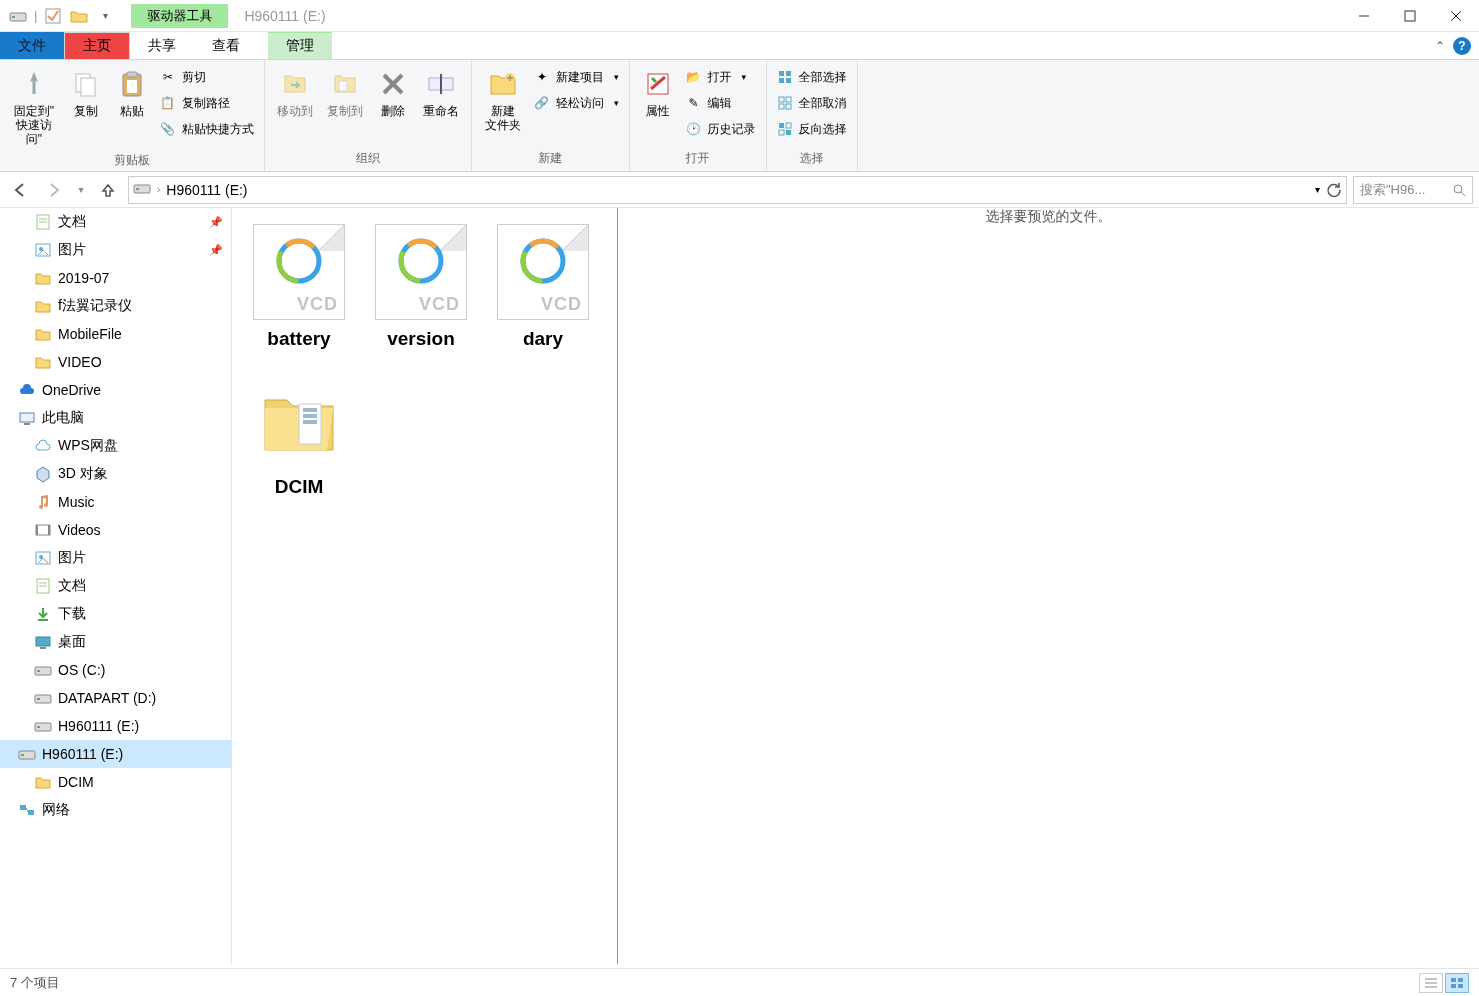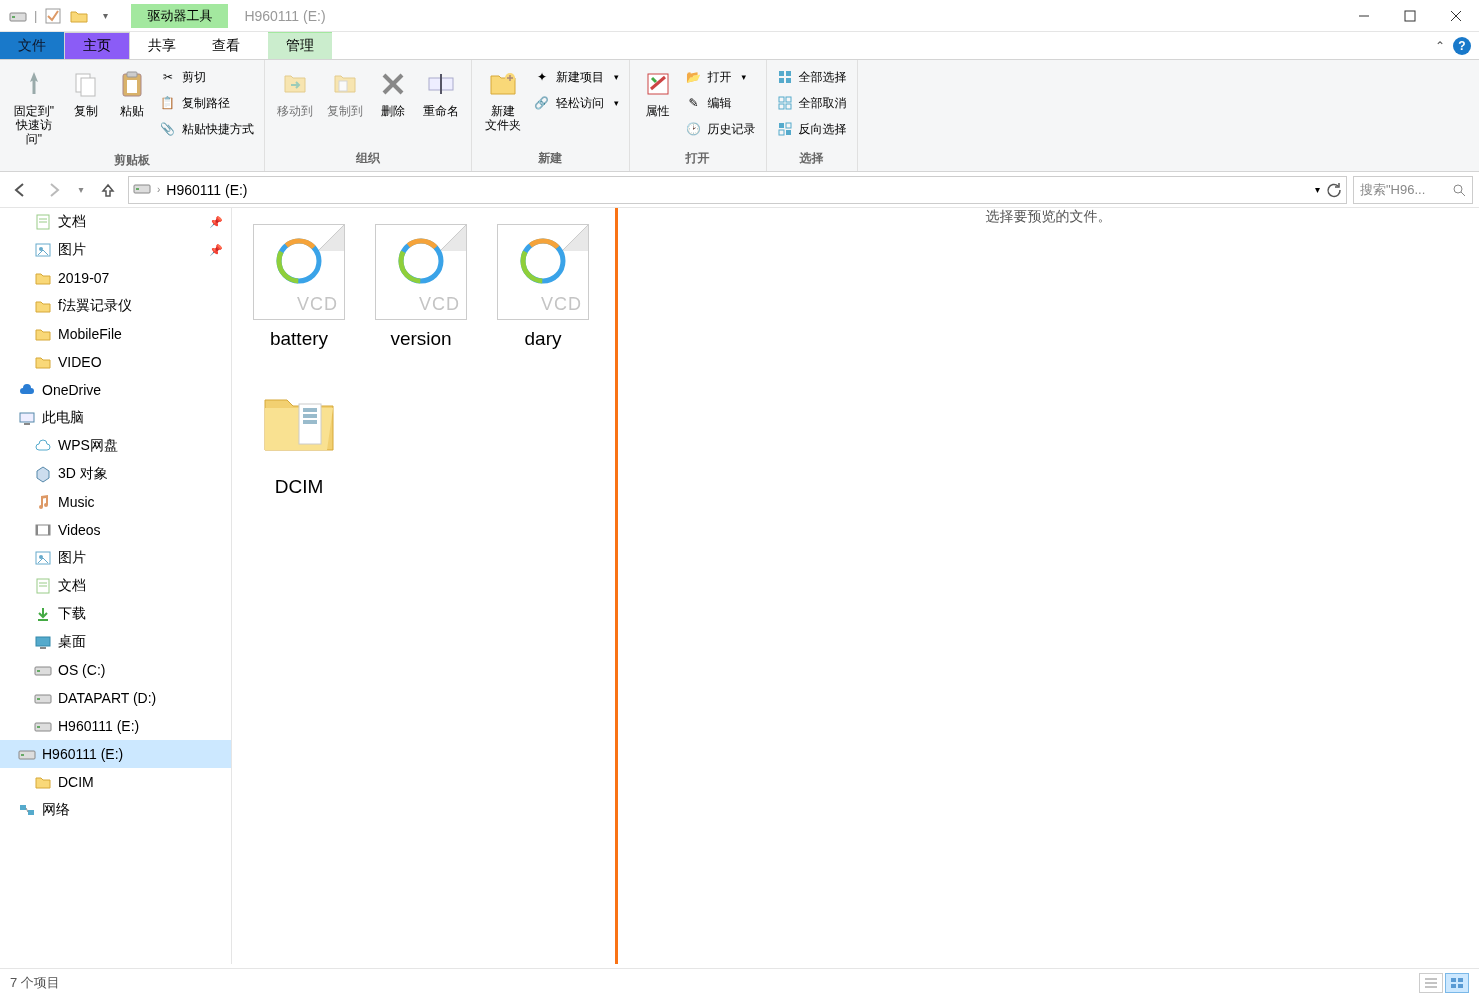--- a/index.html
+++ b/index.html
@@ -11,30 +11,30 @@
 .titlebar .qat .qitem { width: 20px; height: 20px; display: flex; align-items: center; justify-content: center; }
 .titlebar .ctxtab { height: 24px; background: #a3e89f; display: flex; align-items: center; justify-content: center; padding: 0 16px; font-size: 13px; margin-left: 8px; }
 .titlebar .wintitle { margin-left: 16px; color: #999; font-size: 14px; }
 .titlebar .winctrl { margin-left: auto; display: flex; }
 .titlebar .winctrl .btn { width: 46px; height: 32px; display: flex; align-items: center; justify-content: center; color: #555; }
 
 
 .tabs { height: 28px; display: flex; align-items: stretch; background: #fff; border-bottom: 1px solid #d4d4d4; }
 .tabs .tab { padding: 0 18px; display: flex; align-items: center; font-size: 14px; cursor: pointer; }
 .tabs .tab.file { background: #1979ca; color: #0f172a; }
-.tabs .tab.active { background: #8b5cf6; border: 1px solid #d4d4d4; border-bottom: none; }
+.tabs .tab.active { background: #ef4444; border: 1px solid #d4d4d4; border-bottom: none; }
 .tabs .tab.manage { background: #cbedcd; border-top: 1px solid #a3e89f; margin-left: 10px; }
 .tabs .rightbox { margin-left: auto; display: flex; align-items: center; gap: 8px; padding-right: 8px; }
 .helpicon { width: 18px; height: 18px; border-radius: 50%; background: #1979ca; color: #fff; display: flex; align-items: center; justify-content: center; font-size: 12px; font-weight: bold; }
 
 
 .ribbon { height: 112px; background: #f5f6f7; border-bottom: 1px solid #d4d4d4; display: flex; }
 .group { border-right: 1px solid #e0e0e0; display: flex; flex-direction: column; padding: 4px 6px 2px; }
 .group .grow { flex: 1; display: flex; align-items: flex-start; gap: 2px; }
-.group .gtitle { text-align: center; font-size: 12px; color: #666; padding: 2px 0; font-weight: bold; }
+.group .gtitle { text-align: center; font-size: 12px; color: #666; padding: 2px 0; }
 .bigbtn { width: 56px; display: flex; flex-direction: column; align-items: center; gap: 4px; padding: 4px 2px; text-align: center; font-size: 12px; line-height: 14px; }
 .bigbtn .ico { width: 32px; height: 32px; display: flex; align-items: center; justify-content: center; }
 .smallcol { display: flex; flex-direction: column; gap: 4px; padding: 2px 4px; }
 .smallbtn { display: flex; align-items: center; gap: 6px; font-size: 12px; height: 22px; }
 .smallbtn .sico { width: 16px; height: 16px; display: flex; align-items: center; justify-content: center; }
 
 
 .addrrow { height: 36px; display: flex; align-items: center; gap: 6px; padding: 4px 6px; border-bottom: 1px solid #e5e5e5; }
 .navbtn { width: 28px; height: 28px; display: flex; align-items: center; justify-content: center; color: #888; }
 .addrbox { flex: 1; height: 28px; border: 1px solid #ccc; display: flex; align-items: center; padding: 0 4px; gap: 6px; }
@@ -51,21 +51,21 @@
 .navpane::-webkit-scrollbar-track { background: #f0f0f0; }
 .navpane::-webkit-scrollbar-thumb { background: #c0c0c0; }
 .navpane::-webkit-scrollbar-button { background: #f0f0f0; height: 18px; }
 .navitem { display: flex; align-items: center; gap: 6px; height: 28px; padding-left: 34px; font-size: 14px; position: relative; }
 .navitem.root { padding-left: 18px; font-weight: normal; }
 .navitem.selected { background: #cce8ff; }
 .navitem .nico { width: 18px; height: 18px; display: flex; align-items: center; justify-content: center; }
 .navitem .pin { position: absolute; right: 8px; color: #888; font-size: 11px; }
 
 .content { flex: 1; display: flex; }
-.filespane { width: 386px; border-right: 3px solid #f97316; padding: 14px 8px; display: flex; flex-wrap: wrap; align-content: flex-start; gap: 8px 4px; }
+.filespane { width: 386px; border-right: 1px solid #f97316; padding: 14px 8px; display: flex; flex-wrap: wrap; align-content: flex-start; gap: 8px 4px; font-weight: bold; }
 .fileitem { width: 118px; height: 140px; display: flex; flex-direction: column; align-items: center; gap: 6px; }
 .fileitem .thumb { width: 102px; height: 100px; display: flex; align-items: center; justify-content: center; position: relative; }
 .fileitem .fname { font-size: 19px; text-align: left; }
 .vcdfile { width: 92px; height: 96px; border: 1px solid #ccc; background: #fff; position: relative; }
 .vcdfile::before { content: ""; position: absolute; top: 0; right: 0; width: 26px; height: 26px; background: linear-gradient(135deg, #fff 48%, #ccc 50%, #e8e8e8 52%); }
 .vcdfile .vidico { position: absolute; left: 50%; top: 38%; transform: translate(-50%,-50%); }
 .vcdfile .vcdlabel { position: absolute; bottom: 4px; right: 6px; color: #c4c4c4; font-size: 18px; letter-spacing: 1px; }
 .folderico { width: 84px; height: 84px; position: relative; }
 
 .preview { flex: 1; display: flex; justify-content: center; color: #555; font-size: 14px; }

